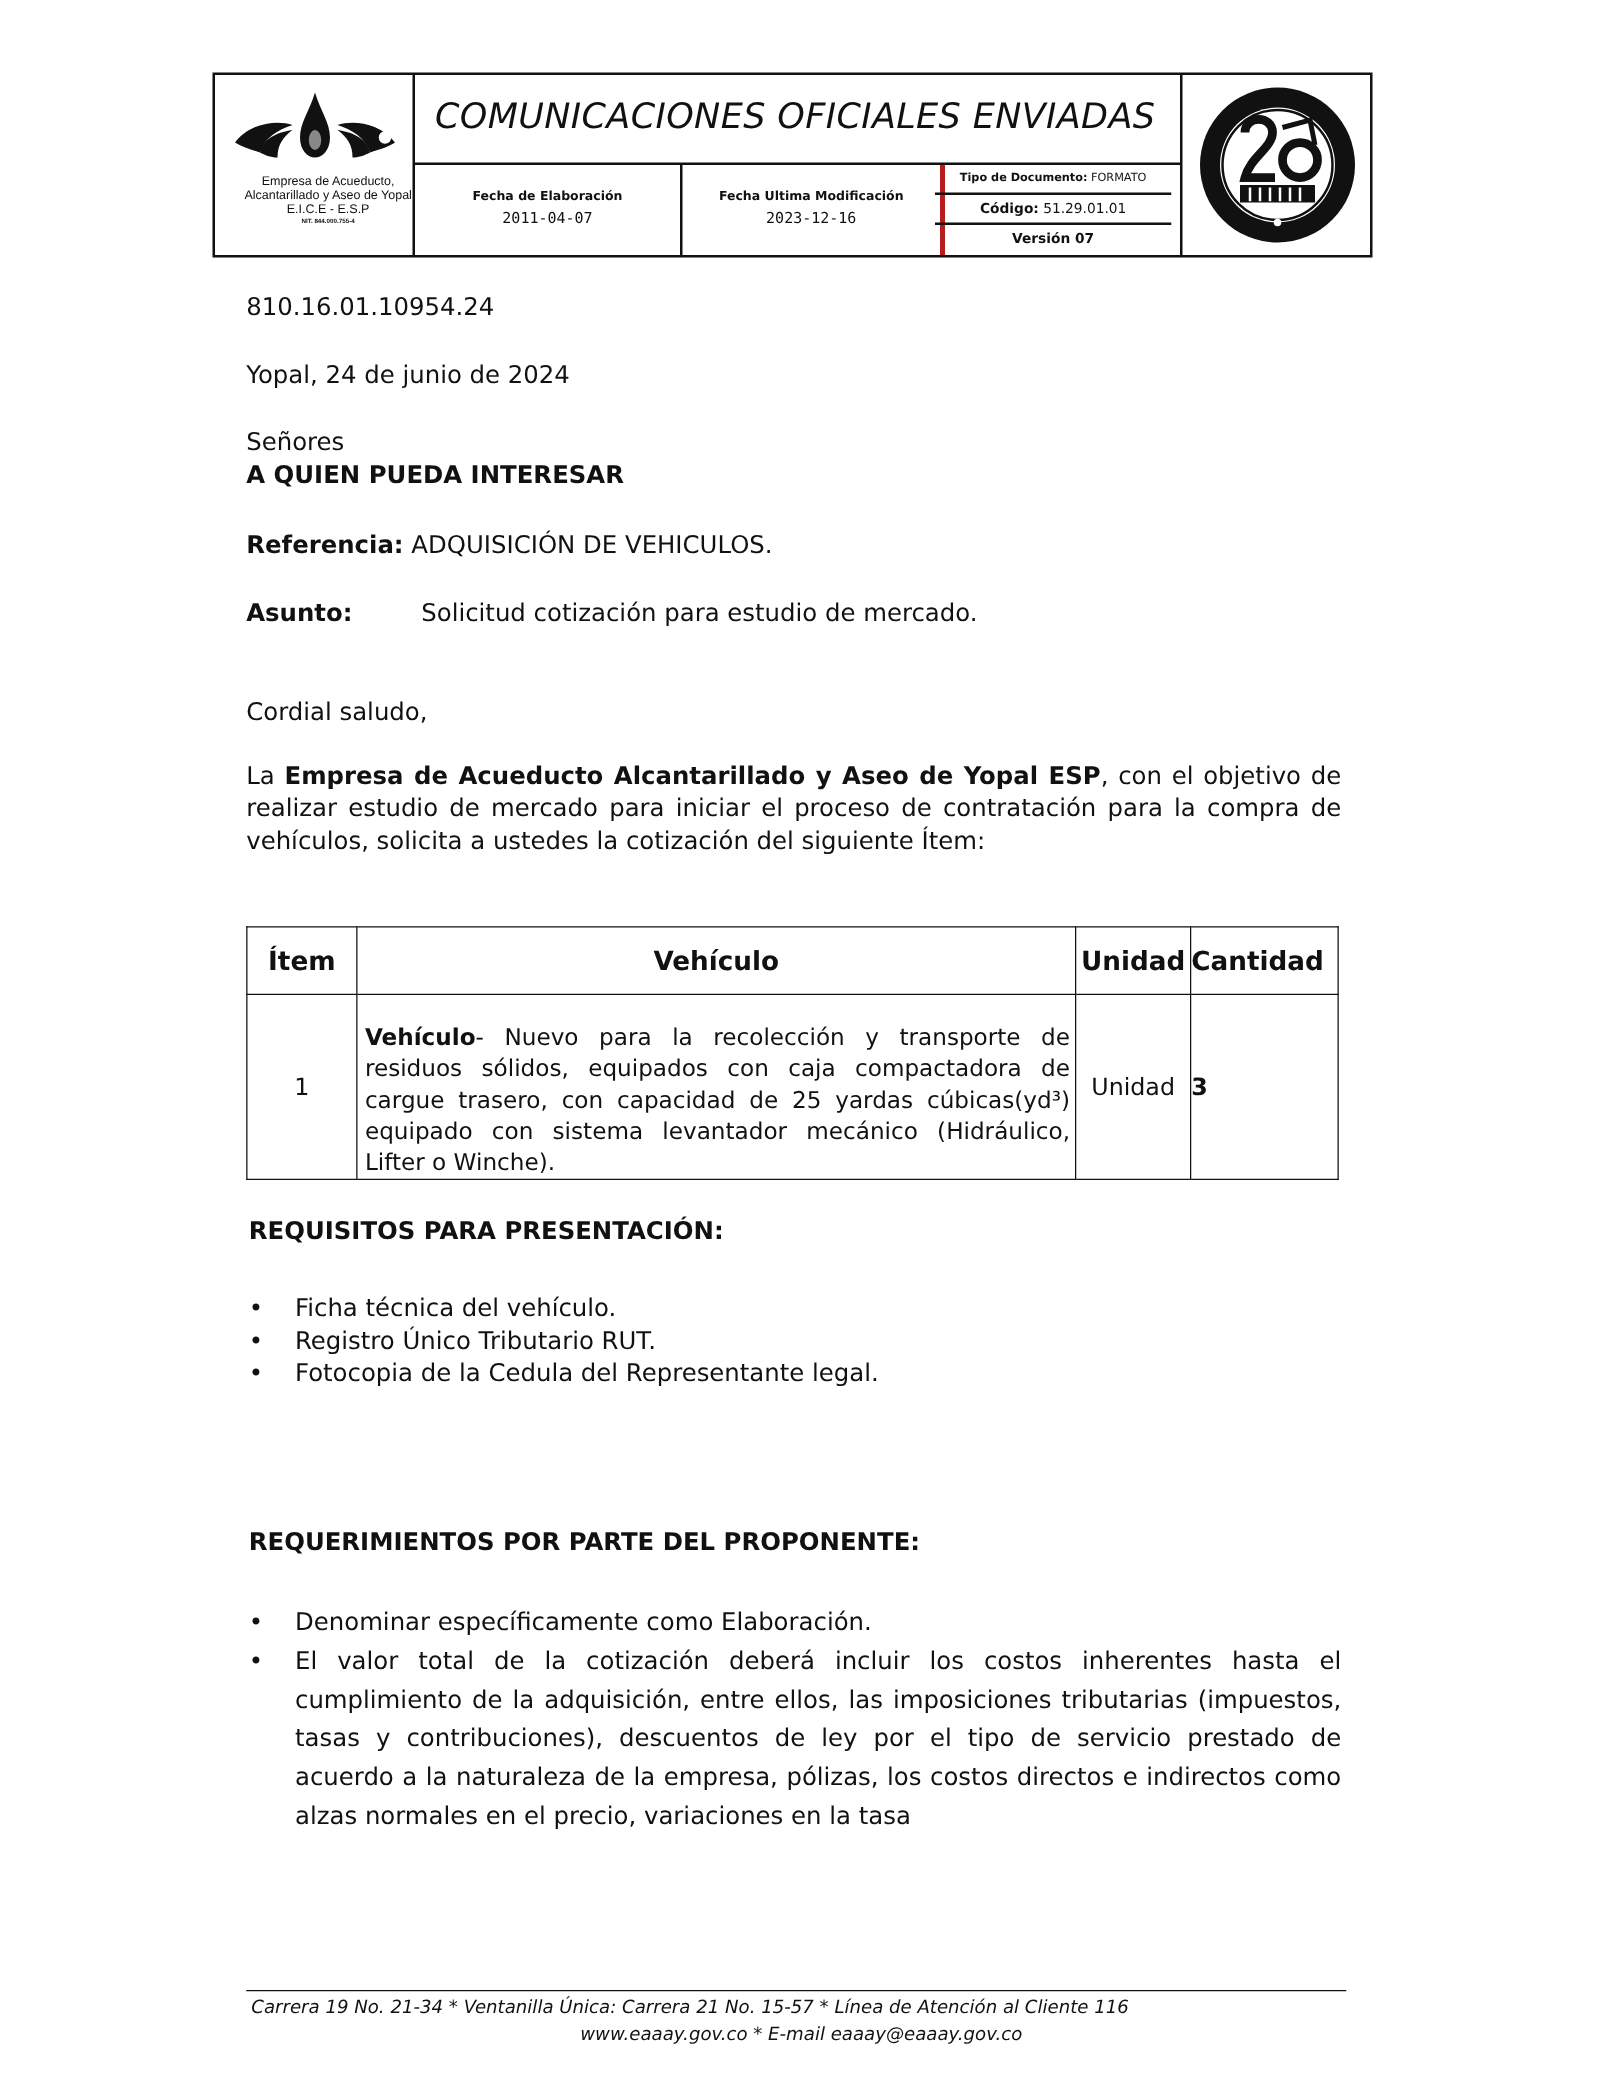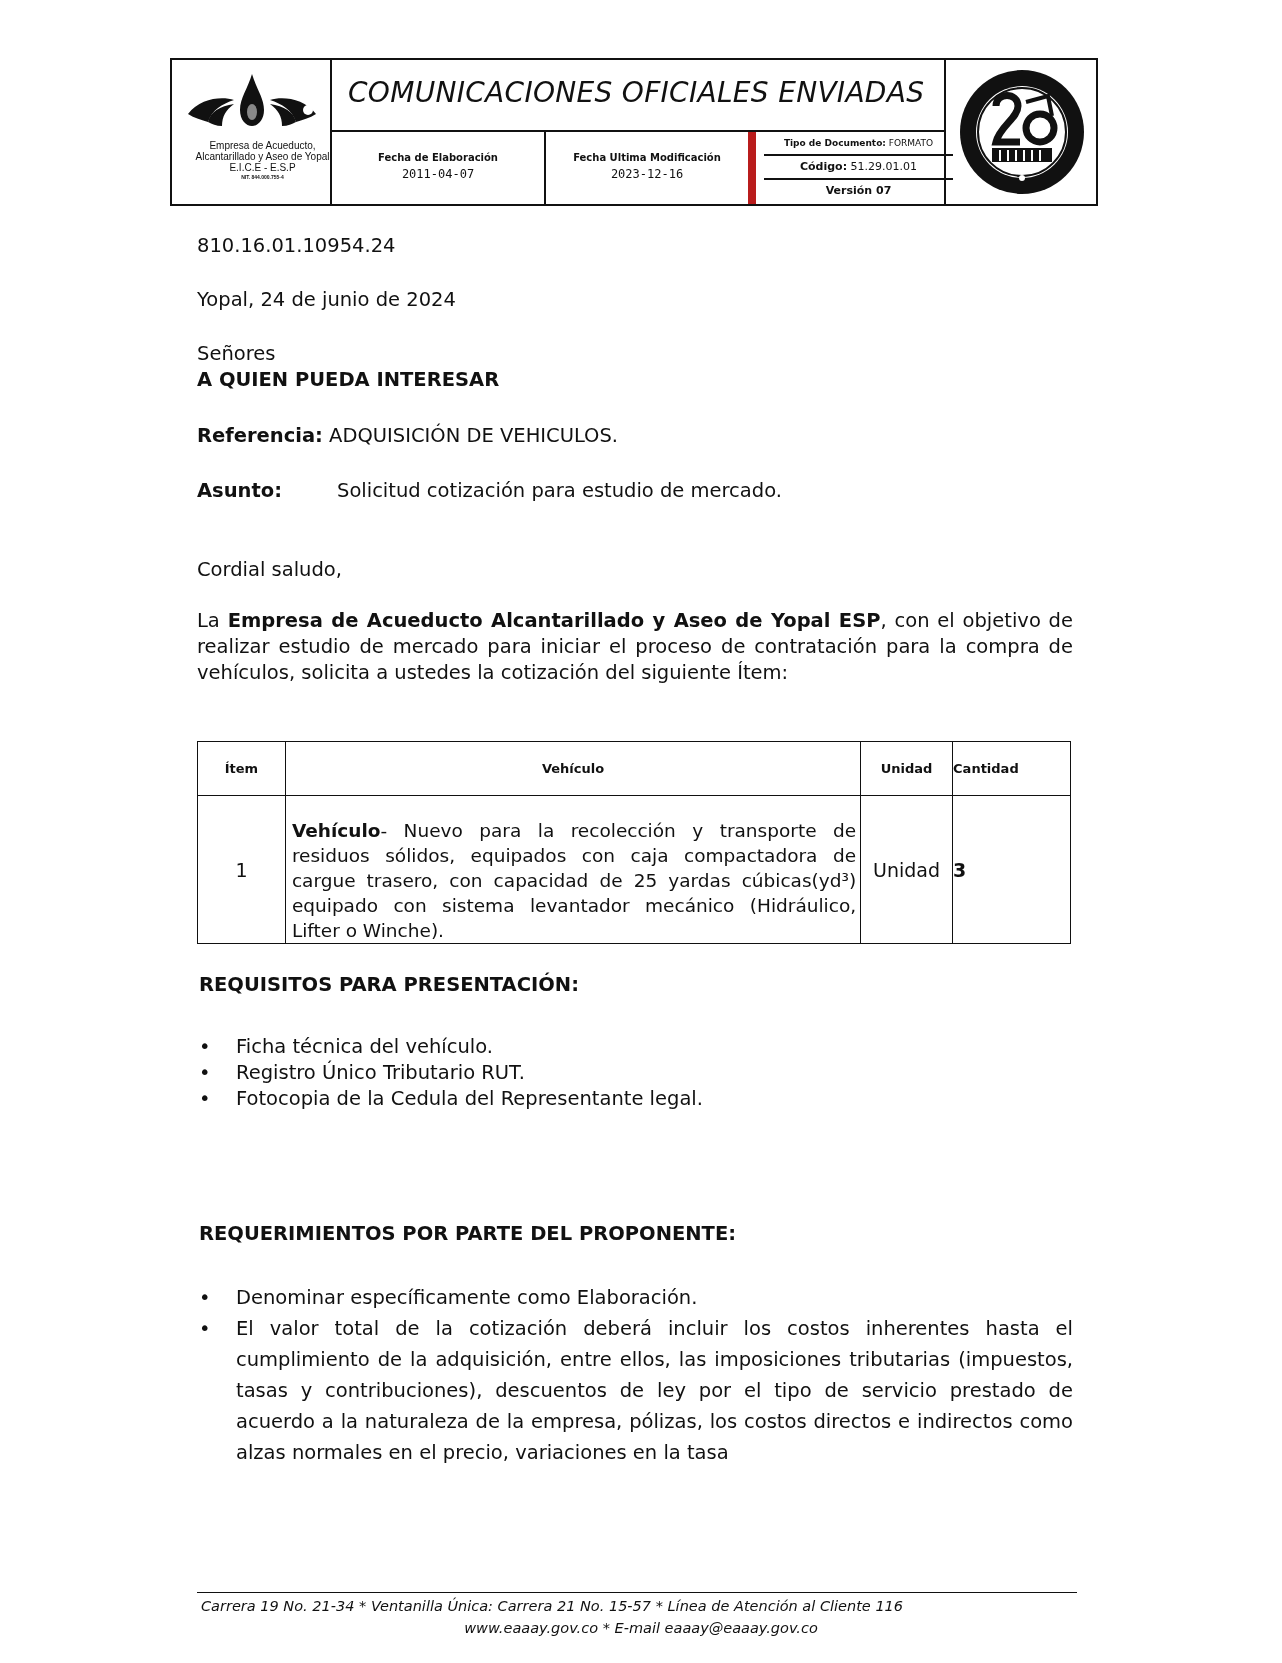--- a/index.html
+++ b/index.html
@@ -8,41 +8,41 @@
 
   
   .hdr { position: absolute; left: 170px; top: 58px; width: 928px; height: 148px; border: 2px solid #111; }
   .hdr .logo-cell { position: absolute; left: 0; top: 0; width: 160px; height: 144px; border-right: 2px solid #111; text-align: center; }
   .hdr .logo-cell svg { position: absolute; left: 6px; top: 10px; }
   .hdr .logo-text { position: absolute; left: 0; top: 80px; width: 160px; font-family: "Liberation Sans", sans-serif; font-size: 10px; line-height: 11px; color: #111; padding-left: 21px; }
   .hdr .logo-text .small { font-size: 5px; line-height: 8px; font-weight: bold; }
   .hdr .title-cell { position: absolute; left: 160px; top: 0; width: 612px; height: 72px; border-bottom: 2px solid #111; }
   .hdr .title { position: absolute; left: 16px; top: 16px; font-family: "DejaVu Sans", sans-serif; font-style: italic; font-size: 28px; letter-spacing: 0.3px; white-space: nowrap; }
   .hdr .fecha-el { position: absolute; left: 160px; top: 72px; width: 214px; height: 72px; border-right: 2px solid #111; text-align: center; }
-  .hdr .fecha-mod { position: absolute; left: 374px; top: 72px; width: 210px; height: 72px; border-right: 8px solid #b91c1c; text-align: center; }
+  .hdr .fecha-mod { position: absolute; left: 374px; top: 72px; width: 210px; height: 72px; border-right: 4px solid #b91c1c; text-align: center; }
   .hdr .flabel { display: block; margin-top: 20px; font-family: "DejaVu Sans", sans-serif; font-weight: bold; font-size: 10px; }
   .hdr .fval { display: block; margin-top: 4px; font-family: "DejaVu Sans Mono", monospace; font-size: 12px; }
-  .hdr .meta { position: absolute; left: 592px; top: 72px; width: 189px; height: 72px; }
+  .hdr .meta { position: absolute; left: 576px; top: 72px; width: 189px; height: 72px; }
   .hdr .meta div { height: 24px; border-bottom: 2px solid #111; text-align: center; font-family: "DejaVu Sans", sans-serif; font-size: 9px; line-height: 22px; white-space: nowrap; }
   .hdr .meta div:last-child { border-bottom: none; }
   .hdr .meta b { font-weight: bold; }
   .hdr .meta .cod { font-size: 11px; }
   .hdr .meta .ver { font-size: 11px; font-weight: bold; }
   .hdr .seal-cell { position: absolute; left: 772px; top: 0; width: 152px; height: 144px; border-left: 2px solid #111; }
   .hdr .seal-cell svg { position: absolute; left: 10px; top: 6px; }
 
   
   .txt { position: absolute; left: 197px; font-family: "DejaVu Sans", sans-serif; font-size: 19.5px; line-height: 25px; white-space: nowrap; }
   .b { font-weight: bold; }
   .para { position: absolute; left: 197px; top: 608px; width: 876px; font-family: "DejaVu Sans", sans-serif; font-size: 19.5px; line-height: 26px; text-align: justify; }
 
   
   .itab { position: absolute; left: 197px; top: 741px; width: 874px; border-collapse: collapse; font-family: "DejaVu Sans", sans-serif; font-size: 19px; }
   .itab th, .itab td { border: 1.5px solid #111; }
-  .itab th { height: 54px; font-weight: bold; font-size: 13px; }
+  .itab th { height: 54px; font-weight: bold; font-size: 21px; }
   .itab td { vertical-align: middle; }
   .itab .c-item { width: 88px; text-align: center; }
   .itab .c-veh { width: 576px; }
   .itab .c-uni { width: 92px; text-align: center; }
   .itab .c-cant { width: 118px; text-align: left; }
   .itab .desc { padding: 22px 4px 0 6px; line-height: 25px; text-align: justify; font-size: 18.5px; height: 145px; vertical-align: bottom; }
 
   .sec-h { position: absolute; left: 199px; font-family: "DejaVu Sans", sans-serif; font-weight: bold; font-size: 19.5px; white-space: nowrap; }
   ul.bl { position: absolute; left: 199px; width: 874px; list-style: none; font-family: "DejaVu Sans", sans-serif; font-size: 19.5px; }
   ul.bl li { position: relative; padding-left: 37px; text-align: justify; }

